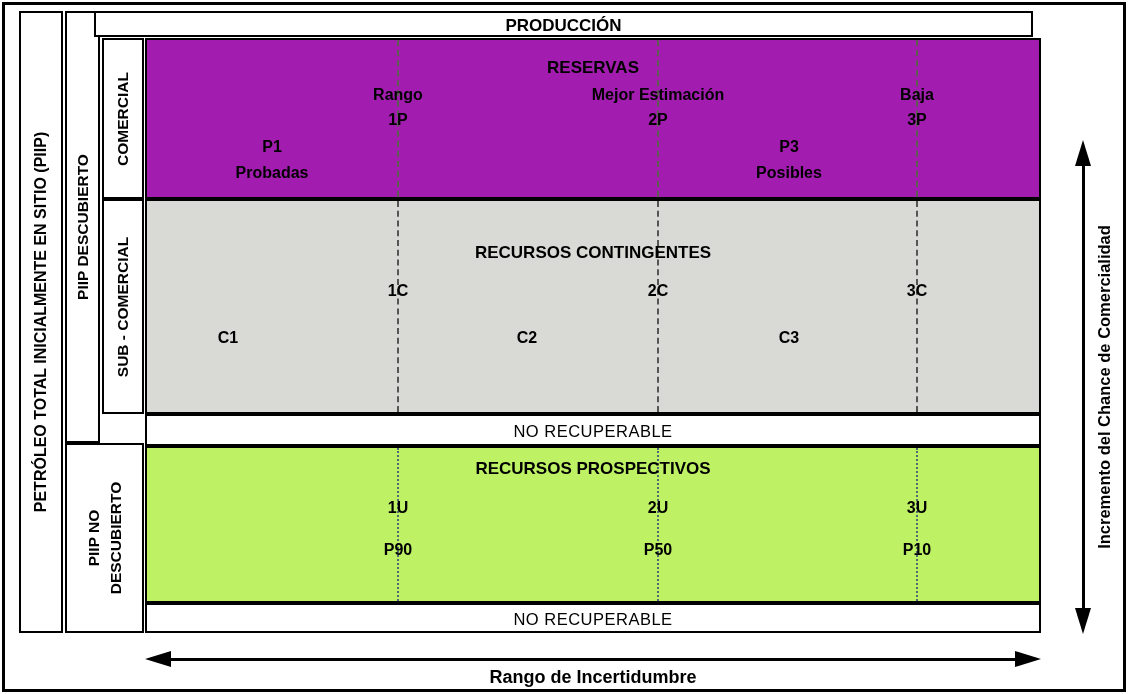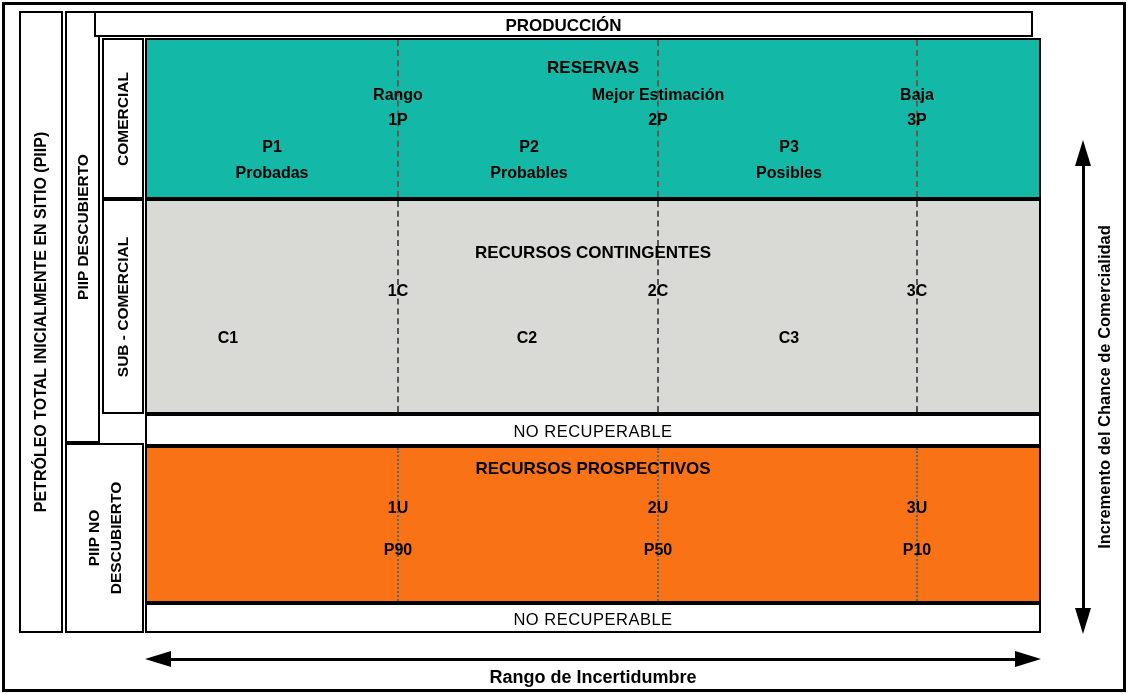--- a/index.html
+++ b/index.html
@@ -2,23 +2,23 @@
 <html><head>
 <meta charset="utf-8">
 <style>
   html,body{margin:0;padding:0;background:#fff;}
   .canvas{
     position:relative;width:1128px;height:694px;background:#fff;
     font-family:"Liberation Sans",sans-serif;color:#000;overflow:hidden;
   }
   .outer-frame{position:absolute;inset:2px;border:3px solid #000;}
   .box{position:absolute;border:2px solid #000;box-sizing:border-box;background:#fff;}
-  .green-bg{background:#14b8a6;}
+  .green-bg{background:#a21caf;}
   .gray-bg{background:#d9d9d6;}
-  .cyan-bg{background:#f97316;}
+  .cyan-bg{background:#bef264;}
   .vline{position:absolute;top:0;bottom:0;width:0;z-index:1;}
   .vline.dash{border-left:2px dashed #5d5d52;}
   .vline.solid{border-left:2px dashed #555;}
   .vline.dot{border-left:2px dotted #4e6a72;}
   .lbl{position:absolute;transform:translateX(-50%);text-align:center;
        font-weight:bold;white-space:nowrap;z-index:2;line-height:1.25;}
   .t17{font-size:17px;}
   .t16{font-size:16px;}
   .t15{font-size:15.5px;}
   .reg{font-weight:normal;font-size:16.5px;letter-spacing:.5px;}
@@ -79,24 +79,20 @@
     <div class="lbl t16" style="left:251px;top:45px;">Rango</div>
     <div class="lbl t16" style="left:511px;top:45px;">Mejor Estimación</div>
     <div class="lbl t16" style="left:770px;top:45px;">Baja</div>
     <div class="lbl t16" style="left:251px;top:70px;">1P</div>
     <div class="lbl t16" style="left:511px;top:70px;">2P</div>
     <div class="lbl t16" style="left:770px;top:70px;">3P</div>
     <div class="lbl t16 cat two-line" style="left:125px;top:94px;">
       <span>P1</span>
       <span>Probadas</span>
     </div>
-    <div class="lbl t16 cat two-line" style="left:382px;top:94px;">
-      <span>P2</span>
-      <span>Probables</span>
-    </div>
     <div class="lbl t16 cat two-line" style="left:642px;top:94px;">
       <span>P3</span>
       <span>Posibles</span>
     </div>
   </div>
 
   <div class="box gray-bg" style="left:145px;top:199px;width:896px;height:215px;">
     <div class="vline solid" style="left:250px;"></div>
     <div class="vline solid" style="left:510px;"></div>
     <div class="vline solid" style="left:769px;"></div>

